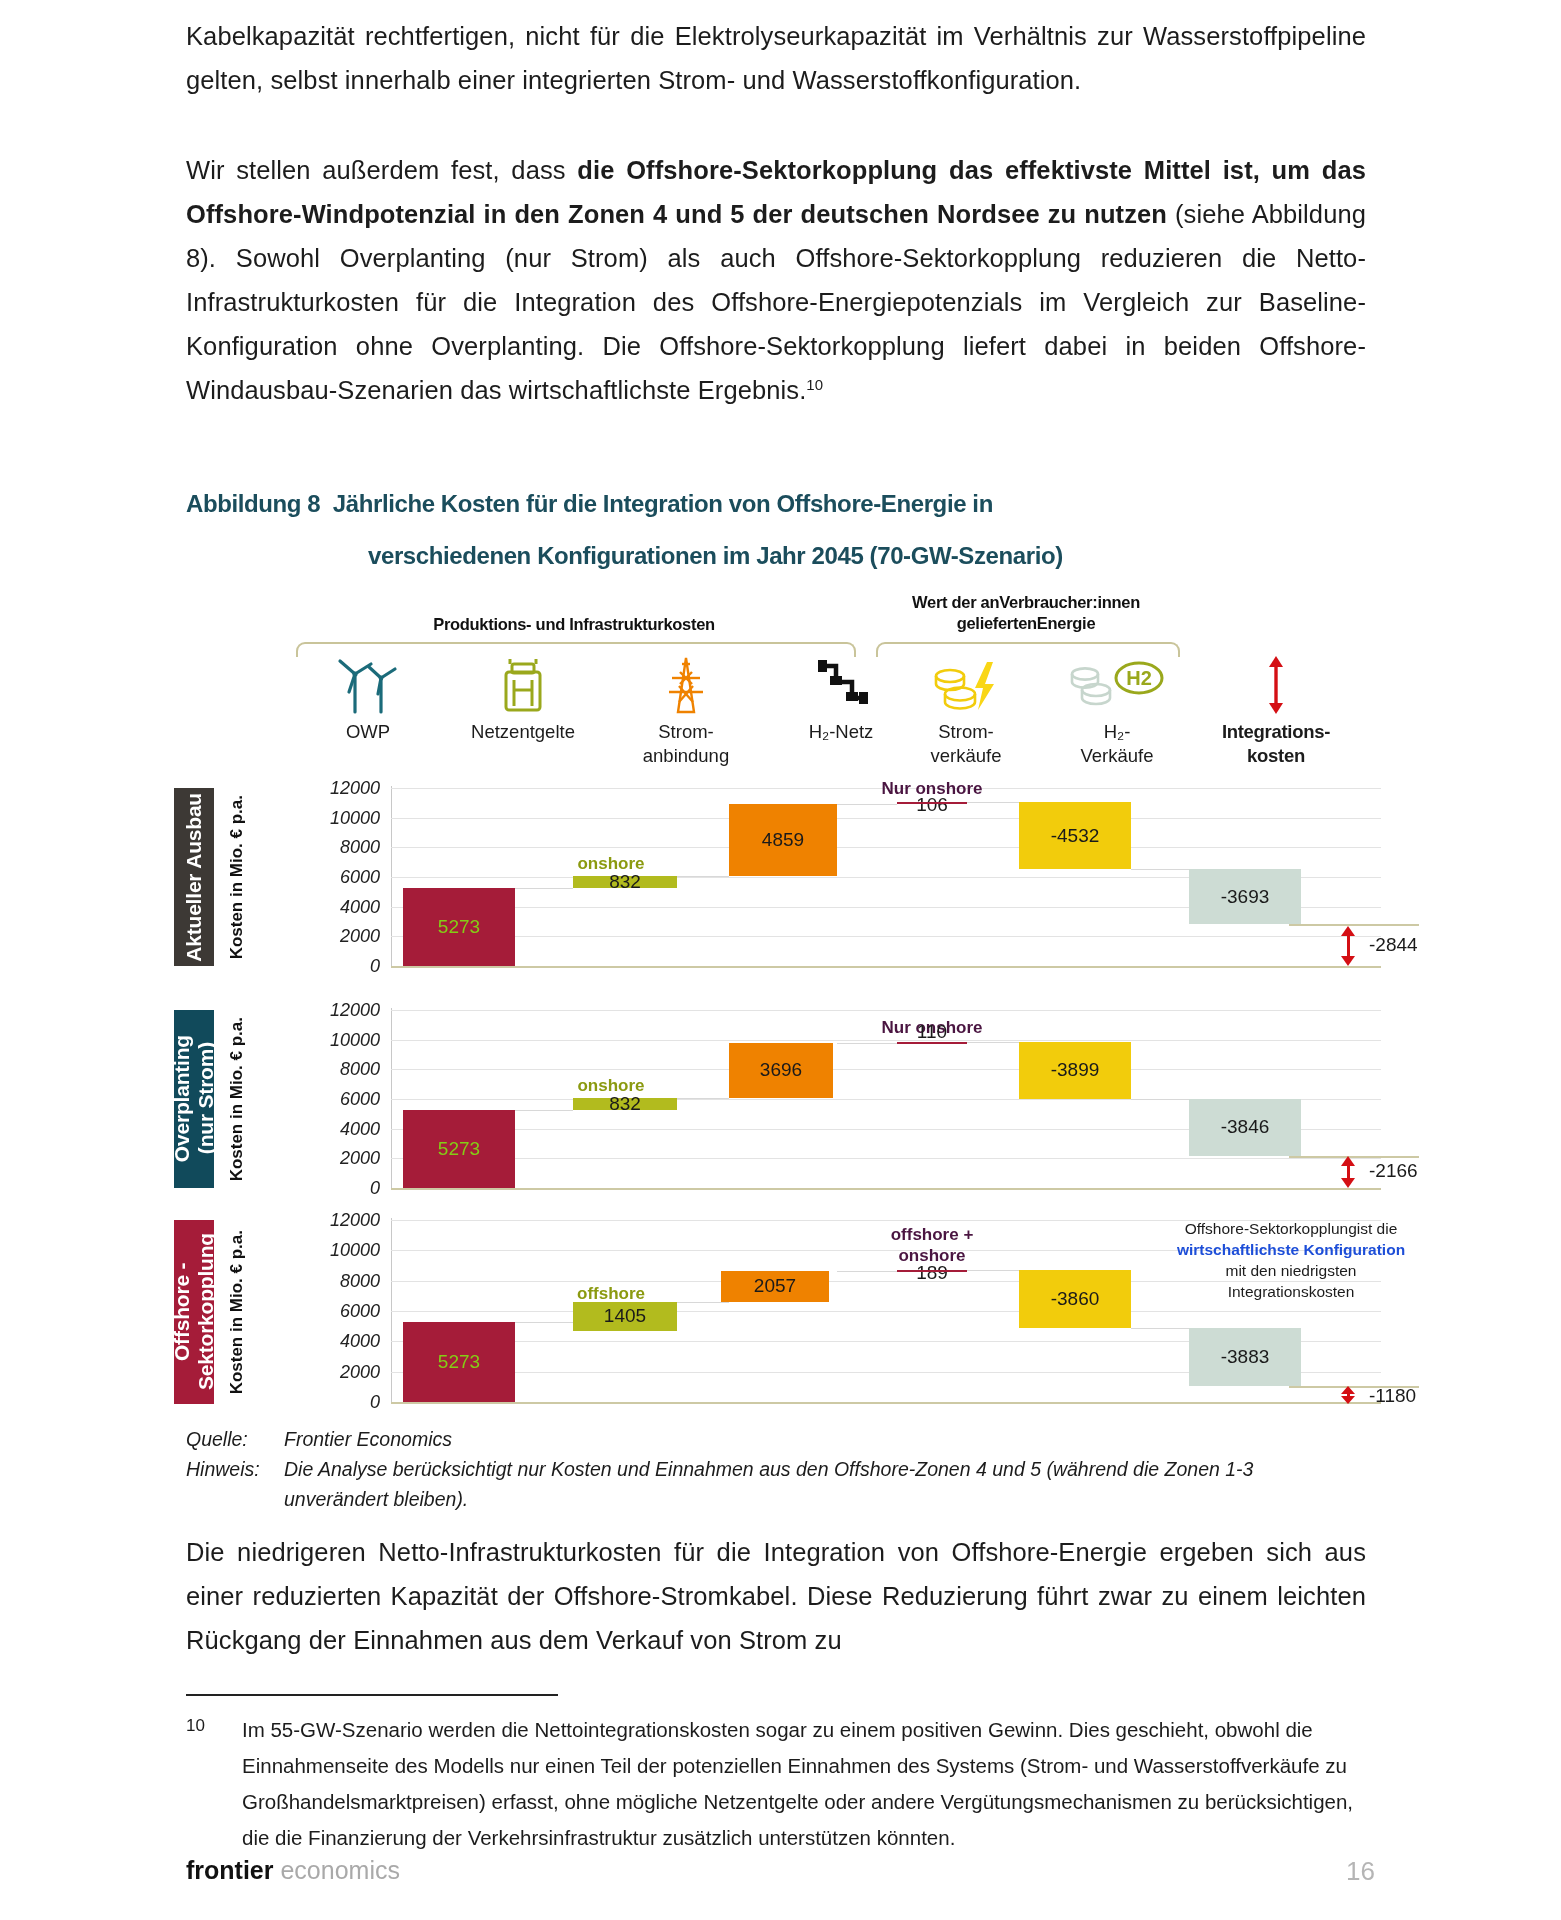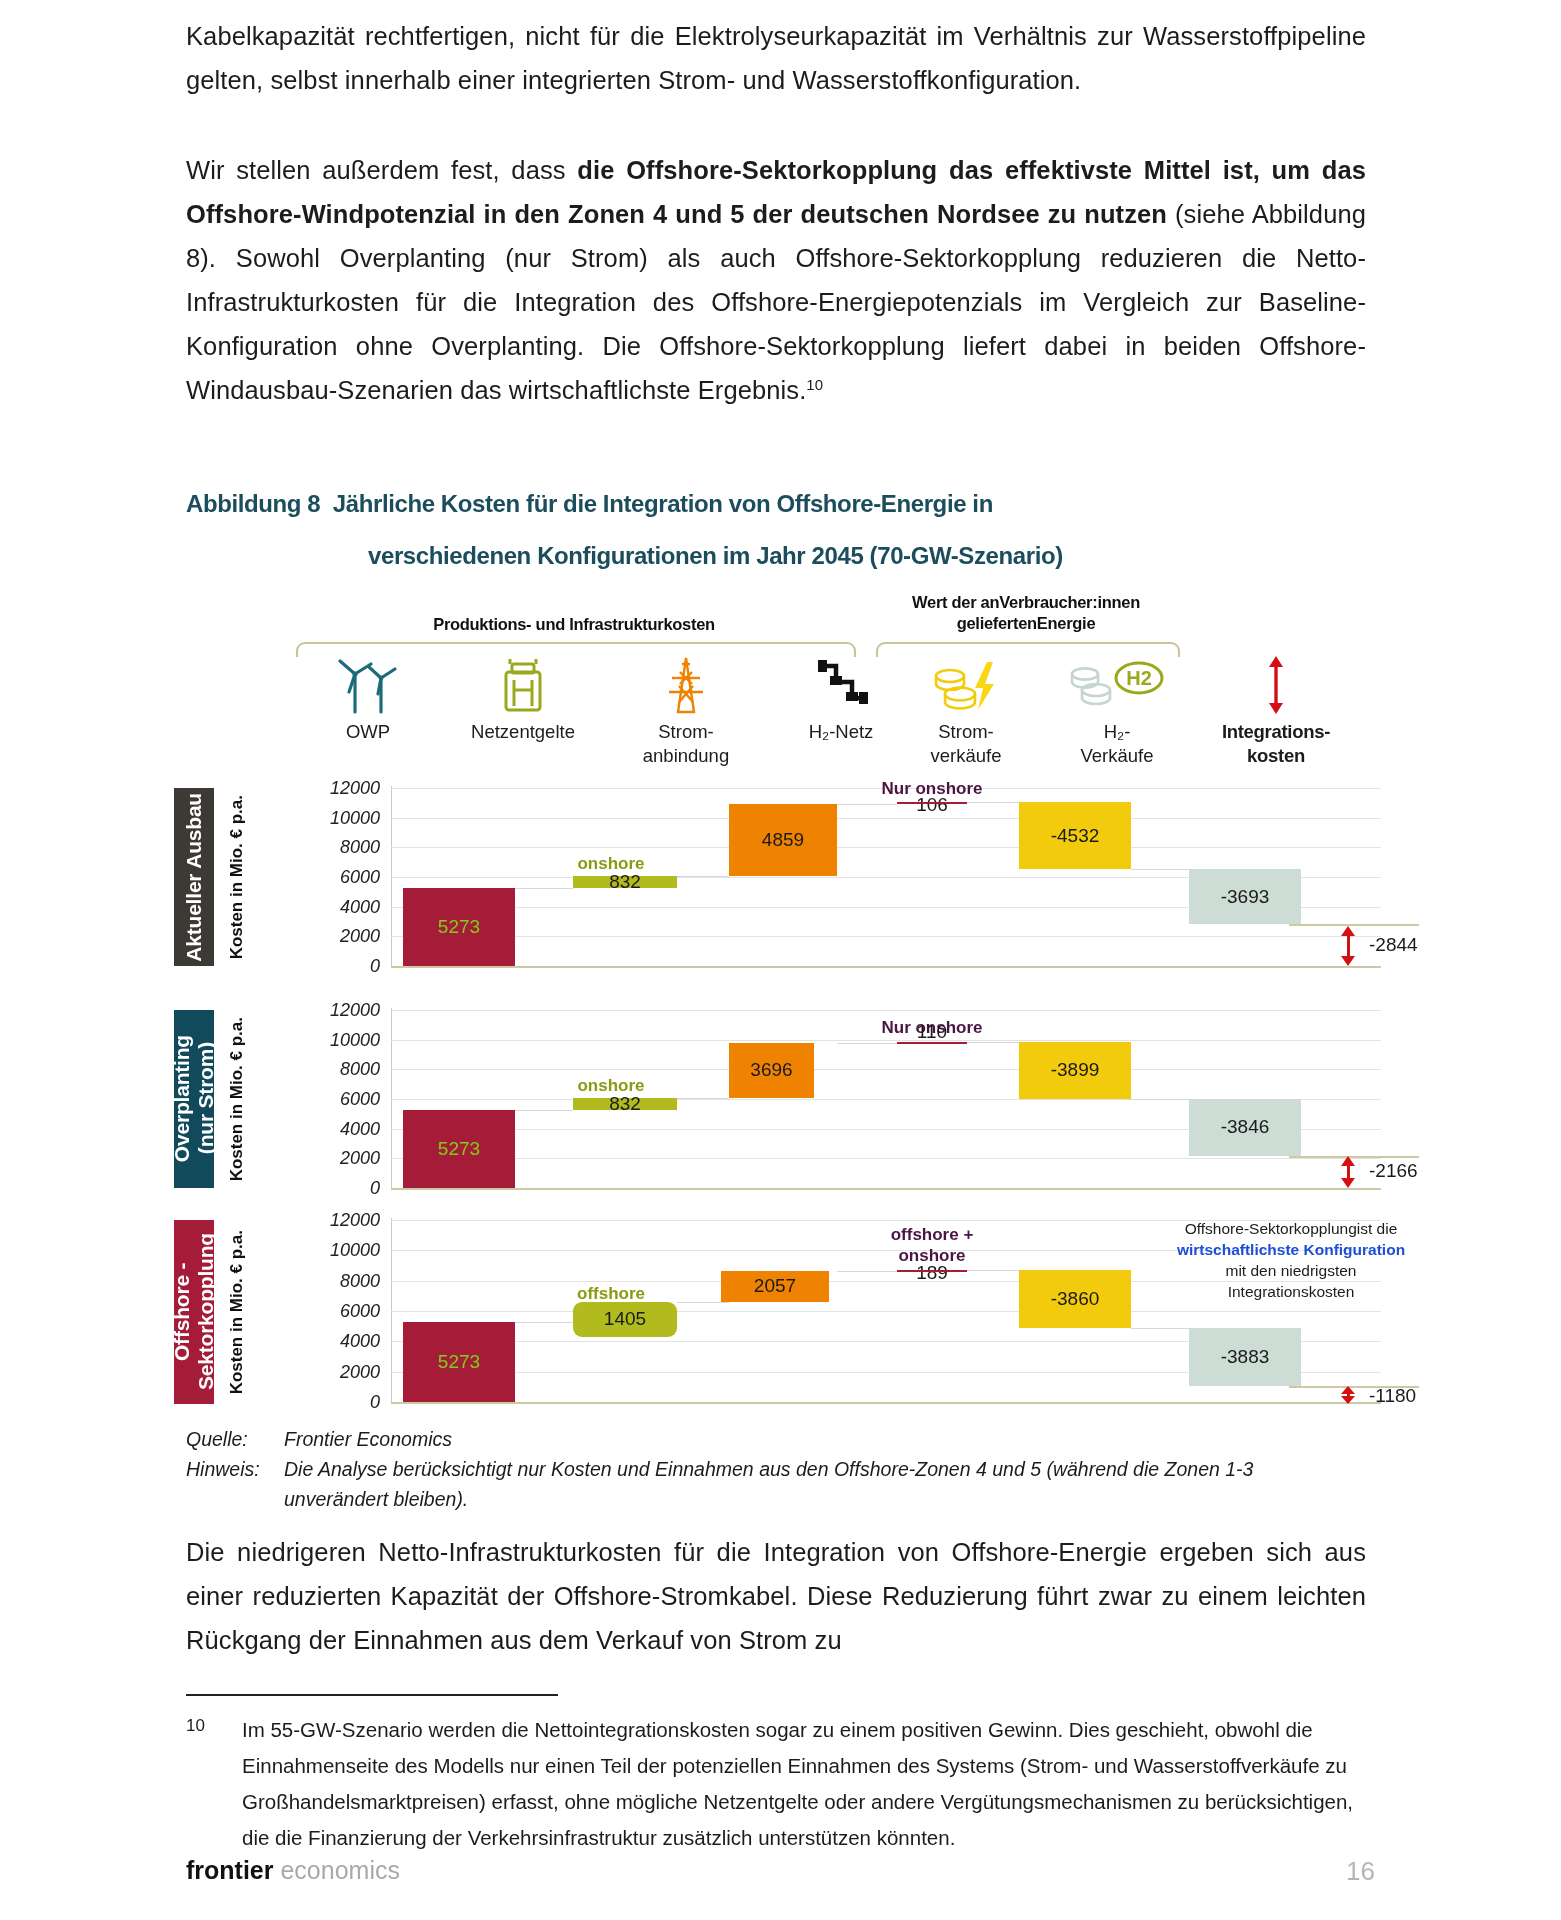--- a/index.html
+++ b/index.html
@@ -458,21 +458,21 @@
         <div class="gridline" style="top:91px;"></div>
         <div class="gridline" style="top:120.7px;"></div>
         <div class="gridline" style="top:150.3px;"></div>
         <div class="baseline" style="top:180px;"></div>
 
         <div class="bar owp" style="left:12px; width:112px; top:101.8px; height:78.2px;">5273</div>
         <div class="connector" style="left:124px; width:58px; top:101.8px;"></div>
         <div class="smalllabel" style="left:160px; width:120px; top:68px;">onshore</div>
         <div class="bar ely" style="left:182px; width:104px; top:89.5px; height:12.3px;">832</div>
         <div class="connector" style="left:286px; width:52px; top:89.5px;"></div>
-        <div class="bar grid" style="left:338px; width:85px; top:35px; height:54.5px;">3696</div>
+        <div class="bar grid" style="left:338px; width:104px; top:35px; height:54.5px;">3696</div>
         <div class="connector" style="left:446px; width:60px; top:35px;"></div>
         <div class="h2label" style="left:456px; width:170px; top:9px;">
           <span>Nur onshore</span>
         </div>
         <div class="h2value" style="left:456px; width:170px; top:13px;">110</div>
         <div class="h2rule" style="left:506px; width:70px; top:33.5px;"></div>
         <div class="connector" style="left:576px; width:52px; top:33.5px;"></div>
         <div class="bar sell" style="left:628px; width:112px; top:33.5px; height:57.5px;">-3899</div>
         <div class="connector" style="left:740px; width:58px; top:91px;"></div>
         <div class="bar h2sell" style="left:798px; width:112px; top:91px; height:56.5px;">-3846</div>
@@ -510,21 +510,21 @@
         <div class="gridline" style="top:32.3px;"></div>
         <div class="gridline" style="top:62.7px;"></div>
         <div class="gridline" style="top:93px;"></div>
         <div class="gridline" style="top:123.3px;"></div>
         <div class="gridline" style="top:153.7px;"></div>
         <div class="baseline" style="top:184px;"></div>
 
         <div class="bar owp" style="left:12px; width:112px; top:104px; height:80px;">5273</div>
         <div class="connector" style="left:124px; width:58px; top:104px;"></div>
         <div class="smalllabel" style="left:160px; width:120px; top:66px;">offshore</div>
-        <div class="bar ely" style="left:182px; width:104px; top:83.5px; height:35px;border-radius:9px;">1405</div>
+        <div class="bar ely" style="left:182px; width:104px; top:83.5px; height:29px;">1405</div>
         <div class="connector" style="left:286px; width:52px; top:83.5px;"></div>
         <div class="bar grid" style="left:330px; width:108px; top:53px; height:30.5px;">2057</div>
         <div class="connector" style="left:446px; width:60px; top:53px;"></div>
         <div class="h2label" style="left:456px; width:170px; top:6px;">
           <span>offshore +</span><br>
           <span>onshore</span>
         </div>
         <div class="h2value" style="left:456px; width:170px; top:44px;">189</div>
         <div class="h2rule" style="left:506px; width:70px; top:51.5px;"></div>
         <div class="connector" style="left:576px; width:52px; top:51.5px;"></div>

